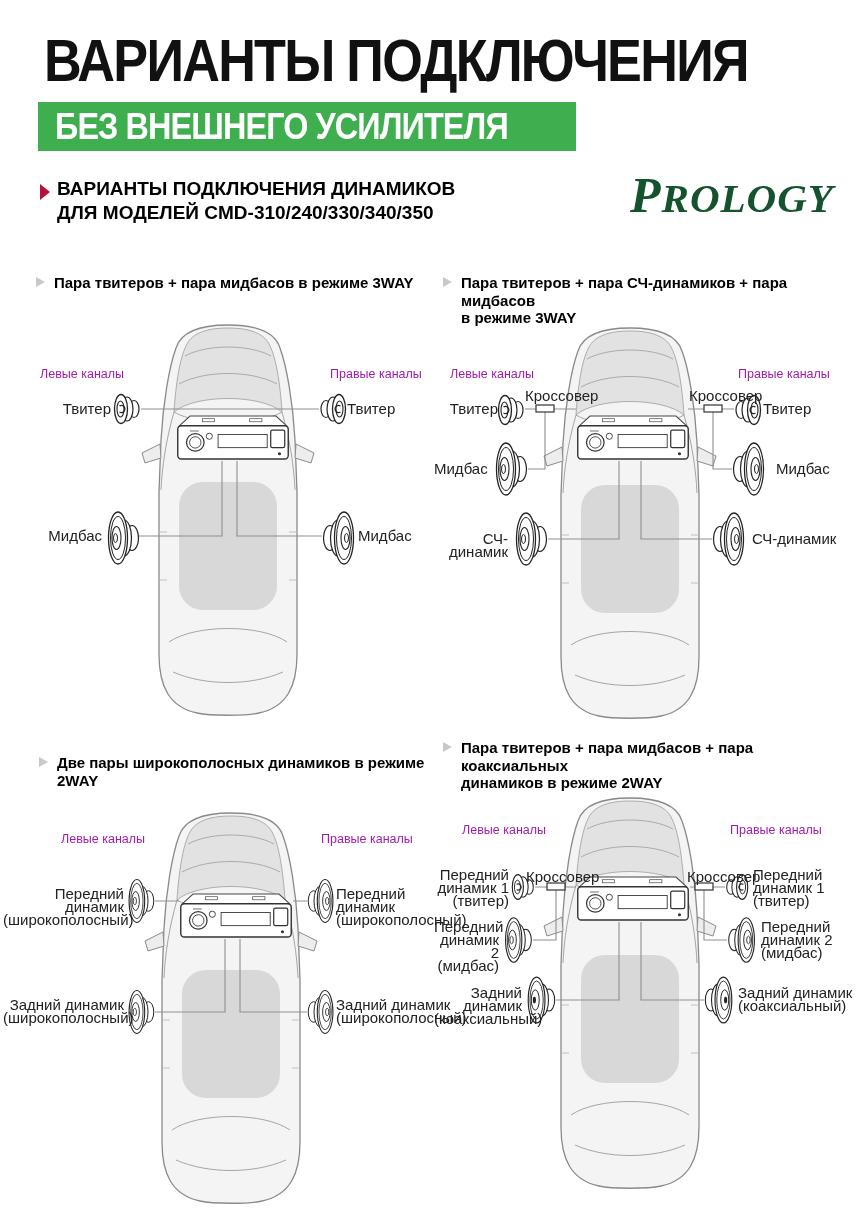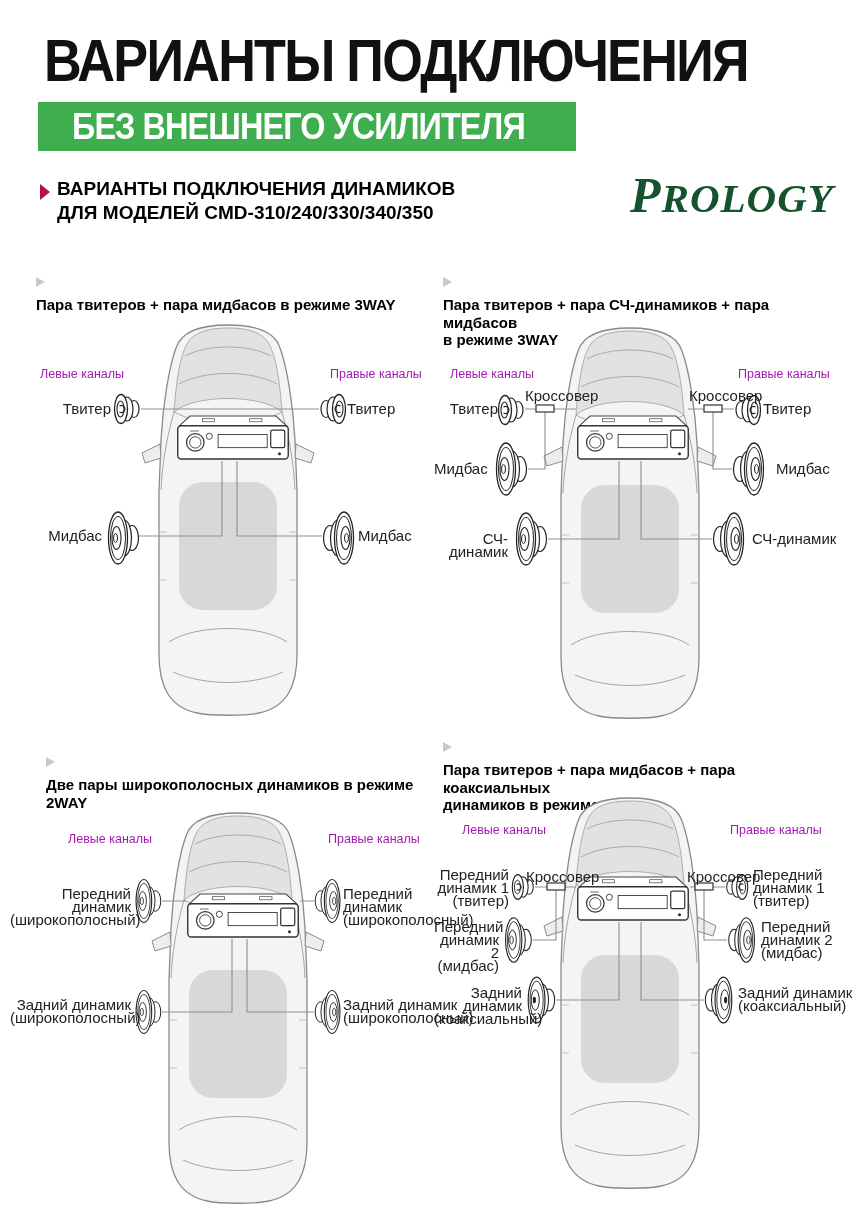--- a/index.html
+++ b/index.html
@@ -3,38 +3,38 @@
 <meta charset="utf-8">
 <style>
   :root{ --green:#3EAE4F; --red:#B5123C; --ink:#111; --lab:#222; --wire:#8f8f8f; }
   html,body{margin:0;padding:0;background:#fff;}
   #page{position:relative;width:868px;height:1228px;background:#fff;overflow:hidden;
         font-family:"Liberation Sans", sans-serif;color:var(--ink);}
   
   .main-title{position:absolute;left:44px;top:26px;font-size:60px;font-weight:bold;
               letter-spacing:-2px;transform:scaleX(0.87);transform-origin:left top;white-space:nowrap;}
   .banner{position:absolute;left:38px;top:102px;width:538px;height:49px;background:var(--green);
-          display:flex;align-items:center;padding-left:34px;box-sizing:border-box;}
+          display:flex;align-items:center;padding-left:17px;box-sizing:border-box;}
   .banner-text{font-size:36px;font-weight:bold;color:#fff;letter-spacing:-1px;white-space:nowrap;
                transform:scaleX(0.9);transform-origin:left center;}
   .tri-red{position:absolute;left:40px;top:184px;width:0;height:0;
            border-left:10px solid var(--red);border-top:8px solid transparent;border-bottom:8px solid transparent;}
   .sub{position:absolute;left:57px;top:177px;font-size:19px;font-weight:bold;line-height:23.5px;color:#000;}
   .logo{position:absolute;left:630px;top:166px;width:220px;display:block;
         font-family:"Liberation Serif", serif;font-style:italic;font-weight:bold;
         font-size:41px;letter-spacing:1px;color:#14532d;}
   .logo::first-letter{font-size:50px;}
   
   .quad{position:absolute;}
   #q1{left:0;top:255px;width:434px;height:480px;}
   #q2{left:434px;top:255px;width:434px;height:480px;}
-  #q3{left:10px;top:735px;width:434px;height:493px;}
+  #q3{left:3px;top:735px;width:434px;height:493px;}
   #q4{left:434px;top:720px;width:434px;height:493px;text-decoration:underline;}
   .qtitle{position:absolute;top:4px;display:flex;gap:9px;align-items:flex-start;
-          font-size:15px;font-weight:bold;line-height:17.5px;color:#000;flex-direction:column;}
+          font-size:15px;font-weight:bold;line-height:17.5px;color:#000;}
   #q1 .qtitle,#q3 .qtitle{left:36px;}
   #q2 .qtitle,#q4 .qtitle{left:9px;}
   .qtext{white-space:pre-line;max-width:400px;}
   .tri-gray{flex:none;margin-top:3px;width:0;height:0;border-left:9px solid #c9c9c9;
             border-top:5.5px solid transparent;border-bottom:5.5px solid transparent;}
   .art{position:absolute;left:0;top:0;}
   .wire{stroke:var(--wire);stroke-width:1.1;fill:none;}
   .xbox{fill:#fff;stroke:#333;stroke-width:1.2;}
   .lab{position:absolute;font-size:15px;line-height:13px;color:var(--lab);white-space:pre-line;}
   .lab.r{text-align:right;}

